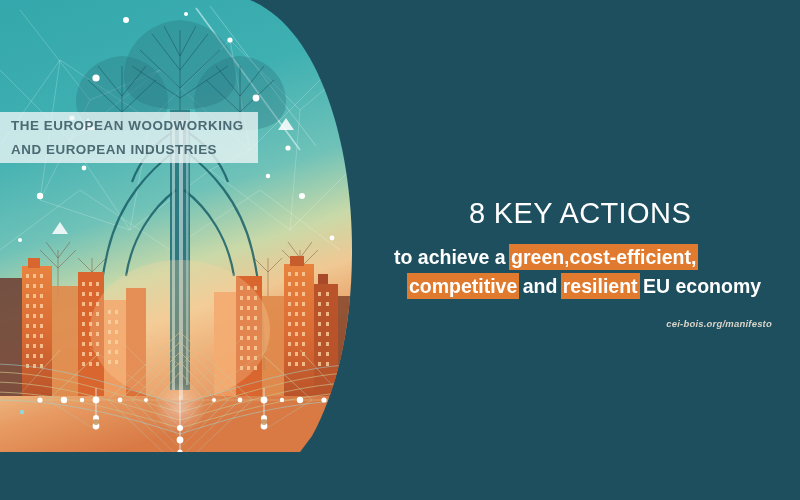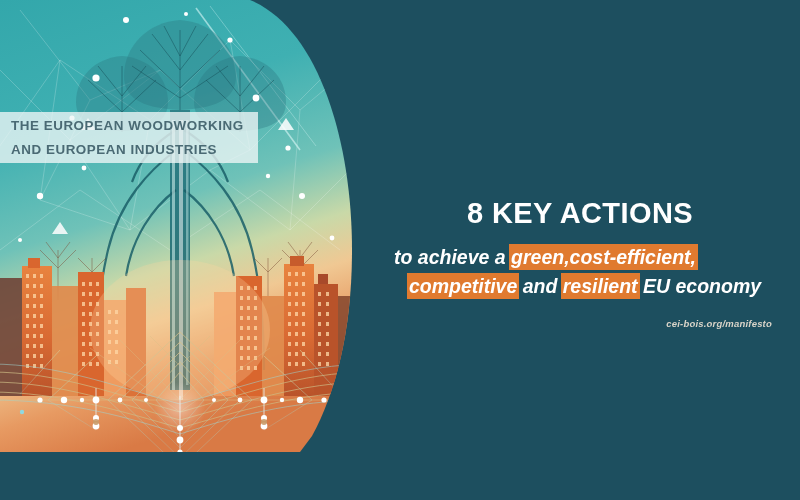--- a/index.html
+++ b/index.html
@@ -50,25 +50,25 @@
   }
 
   
   #right-pane{
     position:absolute;left:360px;top:0;width:440px;height:500px;
     z-index:5;
   }
   #headline{
     position:absolute;left:0;top:197px;width:440px;
     text-align:center;
-    color:#ffffff;font-size:29px;font-weight:bold;letter-spacing:0.4px;
+    color:#ffffff;font-size:29px;font-weight:normal;letter-spacing:0.4px;
   }
   #subhead{
     position:absolute;left:6px;top:243px;width:434px;
-    color:#ffffff;font-size:19.5px;font-weight:bold;font-style:italic;
+    color:#ffffff;font-size:19.5px;font-weight:bold;
     line-height:29px;text-align:left;
   }
   #subhead .ln{display:block;white-space:nowrap;}
   #subhead .ln1{padding-left:28px;}
   #subhead .ln2{padding-left:4px;text-align:center;}
   .hl{background:#e07a2f;box-shadow:0 0 0 2px #e07a2f;}
   #url{
     position:absolute;right:28px;top:318px;
     color:#d9d4c9;font-size:9.5px;font-weight:bold;font-style:italic;
     letter-spacing:0.2px;

